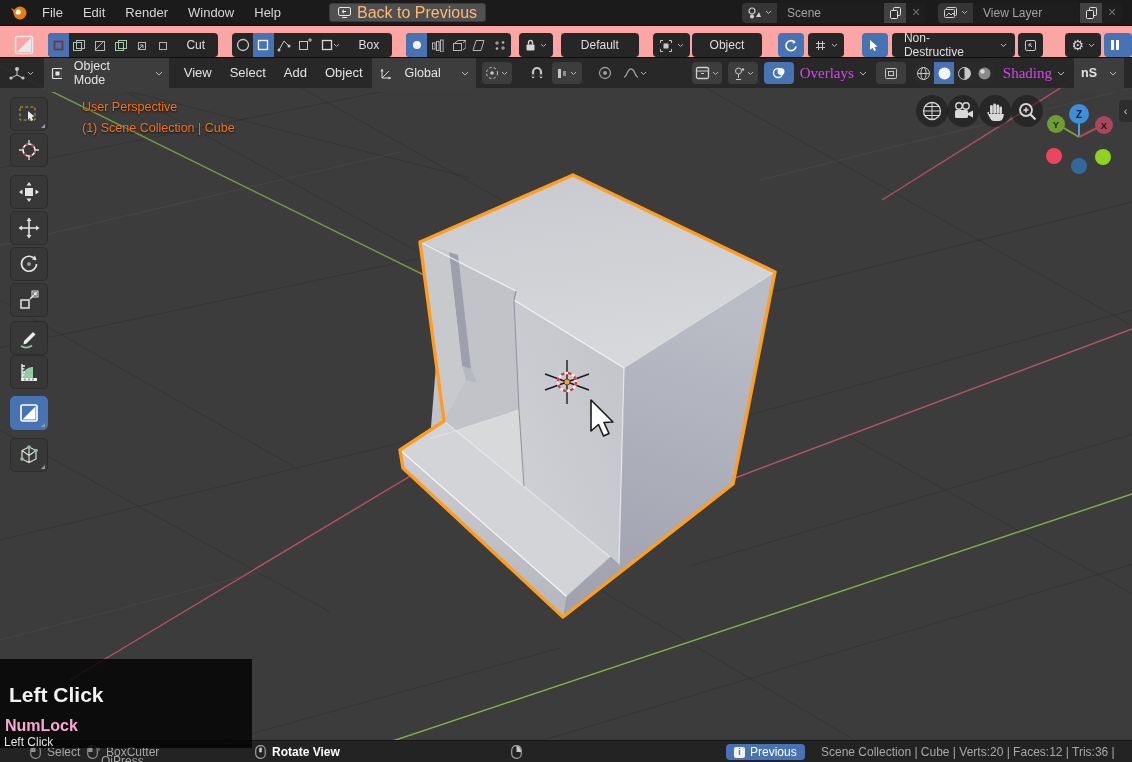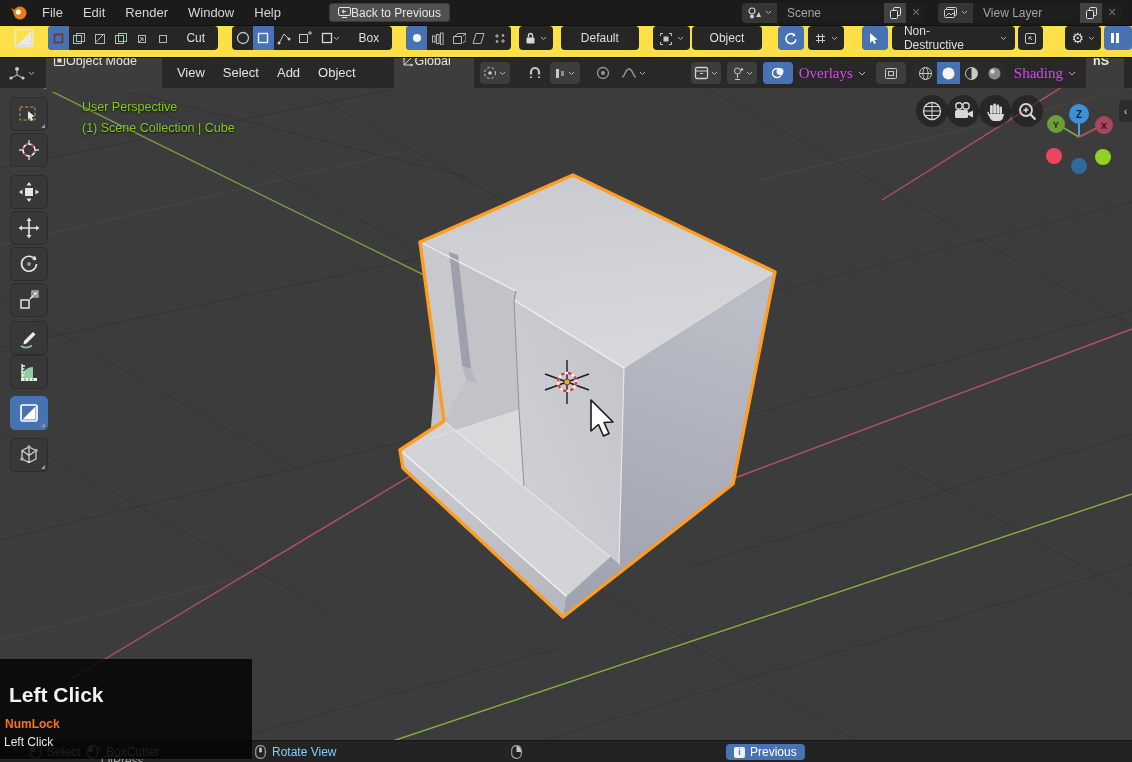--- a/index.html
+++ b/index.html
@@ -3,73 +3,73 @@
 <meta charset="utf-8">
 <style>
   html,body{margin:0;padding:0;}
   body{width:1132px;height:762px;position:relative;overflow:hidden;background:#3c3c3c;
        font-family:"Liberation Sans",sans-serif;-webkit-font-smoothing:antialiased;}
   
   #topbar{position:absolute;left:0;top:0;width:1132px;height:26px;background:#1b1b1b;
           display:flex;align-items:center;z-index:10;border-bottom:1px solid #101010;box-sizing:border-box;}
   .menu-item{color:#d6d6d6;font-size:13px;padding:0 10px;line-height:26px;cursor:default;}
   #blender-logo{margin:0 4px 0 10px;}
-  .btn-back{display:flex;align-items:center;background:#505050;border-radius:4px;height:19px;
-            padding:0 9px;margin-left:38px;color:#e5e5e5;font-size:12px;box-shadow:0 0 0 1px #3a3a3a inset;}
+  .btn-back{display:flex;align-items:center;gap:6px;background:#505050;border-radius:4px;height:19px;
+            padding:0 9px;margin-left:38px;color:#fdba74;font-size:16px;box-shadow:0 0 0 1px #3a3a3a inset;}
   #topbar-right{margin-left:auto;display:flex;gap:12px;margin-right:10px;}
   .selector{display:flex;align-items:stretch;height:20px;background:#1e1e1e;border-radius:4px;overflow:hidden;}
   .selector .iconbox{background:#353535;display:flex;align-items:center;gap:3px;padding:0 5px;}
   .selector .val{color:#a3a3a3;font-size:12px;line-height:20px;padding:0 10px;min-width:86px;}
   .selector .sq-btn{background:#424242;width:22px;display:flex;align-items:center;justify-content:center;border-left:1px solid #1a1a1a;}
   .selector .x-btn{width:20px;display:flex;align-items:center;justify-content:center;color:#6f6f6f;font-size:11px;}
   
-  #toolbar2{position:absolute;left:0;top:26px;width:1132px;height:32px;background:#fde047;display:flex;
-            align-items:flex-start;z-index:10;border-bottom:1px solid #0e0e0e;box-sizing:border-box;}
+  #toolbar2{position:absolute;left:0;top:26px;width:1132px;height:32px;background:#fca5a5;display:flex;
+            align-items:flex-end;z-index:10;border-bottom:1px solid #0e0e0e;box-sizing:border-box;}
   .tgroup{display:flex;align-items:center;background:#262626;border-radius:4px;height:24px;overflow:hidden;}
   .gbtn{width:21px;height:24px;display:flex;align-items:center;justify-content:center;}
   .gbtn.on{background:#4772b3;}
   .gval{color:#dedede;font-size:12px;padding:0 13px;}
   .pill{display:flex;align-items:center;gap:4px;background:#262626;border-radius:4px;height:24px;padding:0 6px;}
   .pill.on{background:#4772b3;}
   
   #vp-header{position:absolute;left:0;top:58px;width:1132px;height:30px;background:rgba(39,39,39,0.93);
              display:flex;align-items:center;z-index:6;box-sizing:border-box;padding:0 6px;}
   .hmenu{color:#e2e2e2;font-size:13px;padding:0 9px;line-height:30px;}
-  .hpill{display:flex;gap:0;background:#3d3d3d;height:38px;border-radius:4px;padding:0 7px;color:#e4e4e4;font-size:12.5px;}
+  .hpill{display:flex;align-items:center;gap:12px;background:#3d3d3d;height:38px;border-radius:4px;padding:0 7px;color:#e4e4e4;font-size:12.5px;}
   .hbtn{display:flex;align-items:center;justify-content:center;background:#3d3d3d;height:22px;min-width:24px;border-radius:4px;gap:2px;padding:0 3px;}
   .hbtn.on{background:#4772b3;}
   .seg{display:flex;background:#2a2a2a;border-radius:4px;height:22px;overflow:hidden;}
   .seg .s{width:23px;display:flex;align-items:center;justify-content:center;}
   .seg .s.on{background:#4772b3;}
   .hlabel{color:#d946ef;font-size:15px;font-family:Liberation Serif, serif;}
   
   .railbtn{position:absolute;left:10px;width:38px;height:34px;background:#383838;border:1px solid #2d2d2d;
            border-radius:5px;box-sizing:border-box;display:flex;align-items:center;justify-content:center;z-index:6;}
   .railbtn.on{background:#4772b3;border-color:#4772b3;}
   .corner:after{content:"";position:absolute;right:2px;bottom:2px;border-left:4px solid transparent;border-bottom:4px solid #9a9a9a;}
   
   .navbtn{position:absolute;width:32px;height:32px;border-radius:50%;background:rgba(22,22,22,0.55);
           display:flex;align-items:center;justify-content:center;z-index:6;}
   
-  #vp-text{position:absolute;left:82px;top:97px;z-index:6;color:#84cc16;font-size:12.5px;
+  #vp-text{position:absolute;left:82px;top:97px;z-index:6;color:#f97316;font-size:12.5px;
            text-shadow:0 1px 2px rgba(0,0,0,0.85);line-height:21px;}
   #sidebar-tab{position:absolute;right:0;top:100px;width:13px;height:22px;background:rgba(30,30,30,0.5);
                border-radius:4px 0 0 4px;color:#cfcfcf;font-size:11px;display:flex;align-items:center;justify-content:center;z-index:6;}
   
   #statusbar{position:absolute;left:0;top:740px;width:1132px;height:22px;background:#232323;border-top:1px solid #161616;
              box-sizing:border-box;z-index:10;color:#a5a5a5;font-size:12px;}
   #statusbar .sitem{position:absolute;top:4px;display:flex;align-items:center;gap:6px;}
   .cancel-pill{position:absolute;left:726px;top:3px;height:16px;background:#4772b3;border-radius:4px;
                display:flex;align-items:center;gap:5px;padding:0 8px;color:#fff;font-size:12px;}
   .ibox{width:11px;height:11px;background:#f2f2f2;border-radius:2px;color:#4772b3;font-size:9px;font-weight:bold;
         display:flex;align-items:center;justify-content:center;}
   
-  #screencast{position:absolute;left:0;top:659px;width:252px;height:100px;background:rgba(4,4,4,0.84);z-index:30;pointer-events:none;}
+  #screencast{position:absolute;left:0;top:659px;width:252px;height:89px;background:rgba(4,4,4,0.84);z-index:30;pointer-events:none;}
   #sc-title{position:absolute;left:9px;top:24px;color:#f1f1f1;font-size:21px;font-weight:bold;}
-  #sc-mod{position:absolute;left:5px;top:58px;color:#f97316;font-size:12px;font-weight:bold;}
+  #sc-mod{position:absolute;left:5px;top:58px;color:#f9a8d4;font-size:16px;font-weight:bold;}
   #sc-key{position:absolute;left:4px;top:76px;color:#e3e3e3;font-size:12px;}
   svg{display:block;}
   .icon{display:inline-flex;align-items:center;justify-content:center;}
 </style>
 </head>
 <body>
 
 <svg width="1132" height="762" style="position:absolute;left:0;top:0;z-index:0;">
   <defs>
     <linearGradient id="gRight" x1="0.3" y1="0" x2="0.1" y2="1">
@@ -712,32 +712,35 @@
     <span>BoxCutter</span>
   </span>
   <span class="sitem" style="left:101px;top:13px;">
     <span>OiPress</span>
   </span>
   <span class="sitem" style="left:255px;">
     <svg width="11" height="14">
         <rect x="0.7" y="0.7" width="9.6" height="12.6" rx="4.5" fill="none" stroke="#9f9f9f" stroke-width="1.2"></rect>
         <rect x="4.2" y="2.5" width="2.6" height="5" rx="1.3" fill="#c8c8c8"></rect>
       </svg>
-    <span style="color:#7dd3fc;">Rotate View</span>
+    <span style="color:#ffffff;font-weight:bold;">Rotate View</span>
   </span>
   <span class="sitem" style="left:489px;flex-direction:column;">
     <svg width="11" height="14">
         <rect x="0.7" y="0.7" width="9.6" height="12.6" rx="4.5" fill="none" stroke="#9f9f9f" stroke-width="1.2"></rect>
         <path d="M10,6 a4.5,5 0 0 0 -4.5,-5 v6 h4.5 z" fill="#c8c8c8"></path>
       </svg>
     <span style="color:#b2b2b2;">Call Menu</span>
   </span>
   <span class="cancel-pill">
     <span class="ibox">i</span>
     <span>Previous</span>
   </span>
+  <span class="sitem" style="left:821px;color:#a8a8a8;white-space:nowrap;">
+    <span>Scene Collection | Cube | Verts:20 | Faces:12 | Tris:36 |</span>
+  </span>
 </div>
 
 <div id="screencast">
   <div id="sc-title">Left Click</div>
   <div id="sc-mod">NumLock</div>
   <div id="sc-key">Left Click</div>
 </div>
 
 </body></html>

